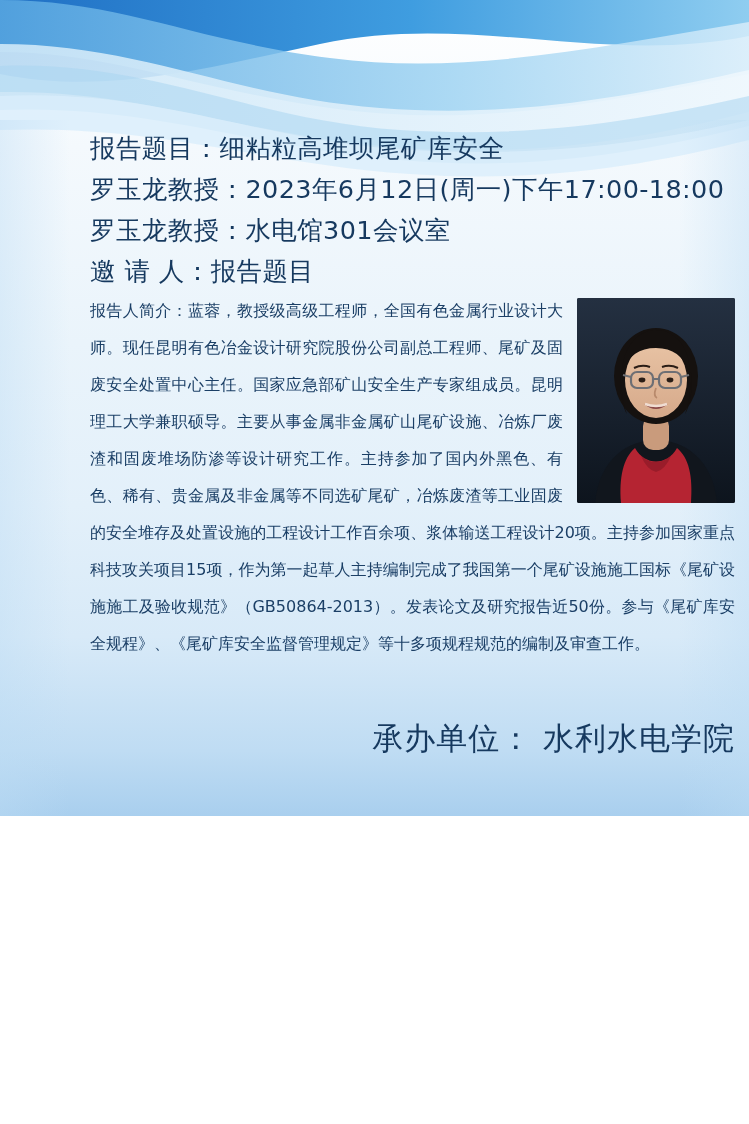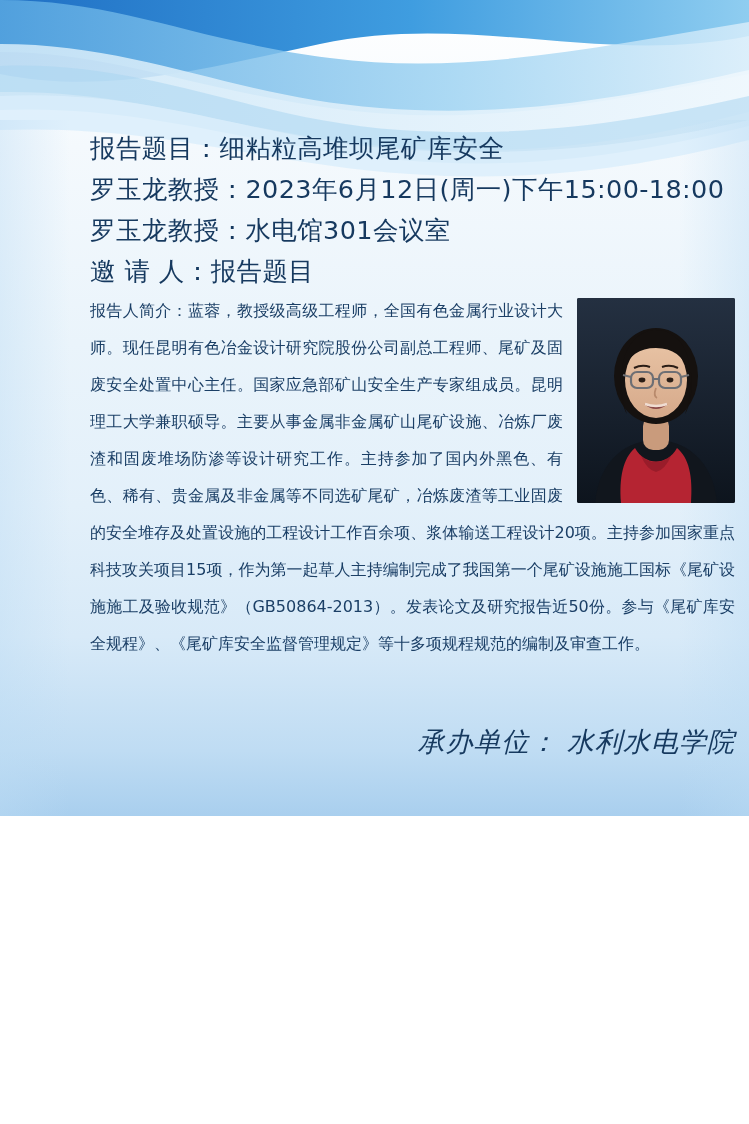--- a/index.html
+++ b/index.html
@@ -75,26 +75,25 @@
     overflow: hidden;
     position: relative;
     background: #1a2430;
   }
   .portrait svg { display: block; }
 
   .footer {
     position: absolute;
     right: 52px;
     bottom: 56px;
-    font-size: 27px;
+    font-size: 31px;
     letter-spacing: 1px;
     color: #16395f;
     z-index: 6;
     white-space: nowrap;
-    font-style: italic;
   }
 </style>
 </head>
 <body>
 
 <div class="poster">
 
   <svg class="bg-svg" viewBox="0 0 749 1124" preserveAspectRatio="none">
     <defs>
       <linearGradient id="gTop" x1="0" y1="0" x2="1" y2="0">
@@ -184,21 +183,21 @@
     </g>
   </svg>
 
   <div class="content">
 
     <div class="header-block">
       <div class="line">
         <span class="lbl">报告题目：</span><span>细粘粒高堆坝尾矿库安全</span>
       </div>
       <div class="line">
-        <span class="lbl">罗玉龙教授：</span><span>2023年6月12日(周一)下午15:00-18:00</span>
+        <span class="lbl">罗玉龙教授：</span><span>2023年6月12日(周一)下午17:00-18:00</span>
       </div>
       <div class="line">
         <span class="lbl">罗玉龙教授：</span><span>水电馆301会议室</span>
       </div>
       <div class="line">
         <span class="lbl">邀 请 人：</span><span>报告题目</span>
       </div>
     </div>
 
     <div class="bio-wrap">

